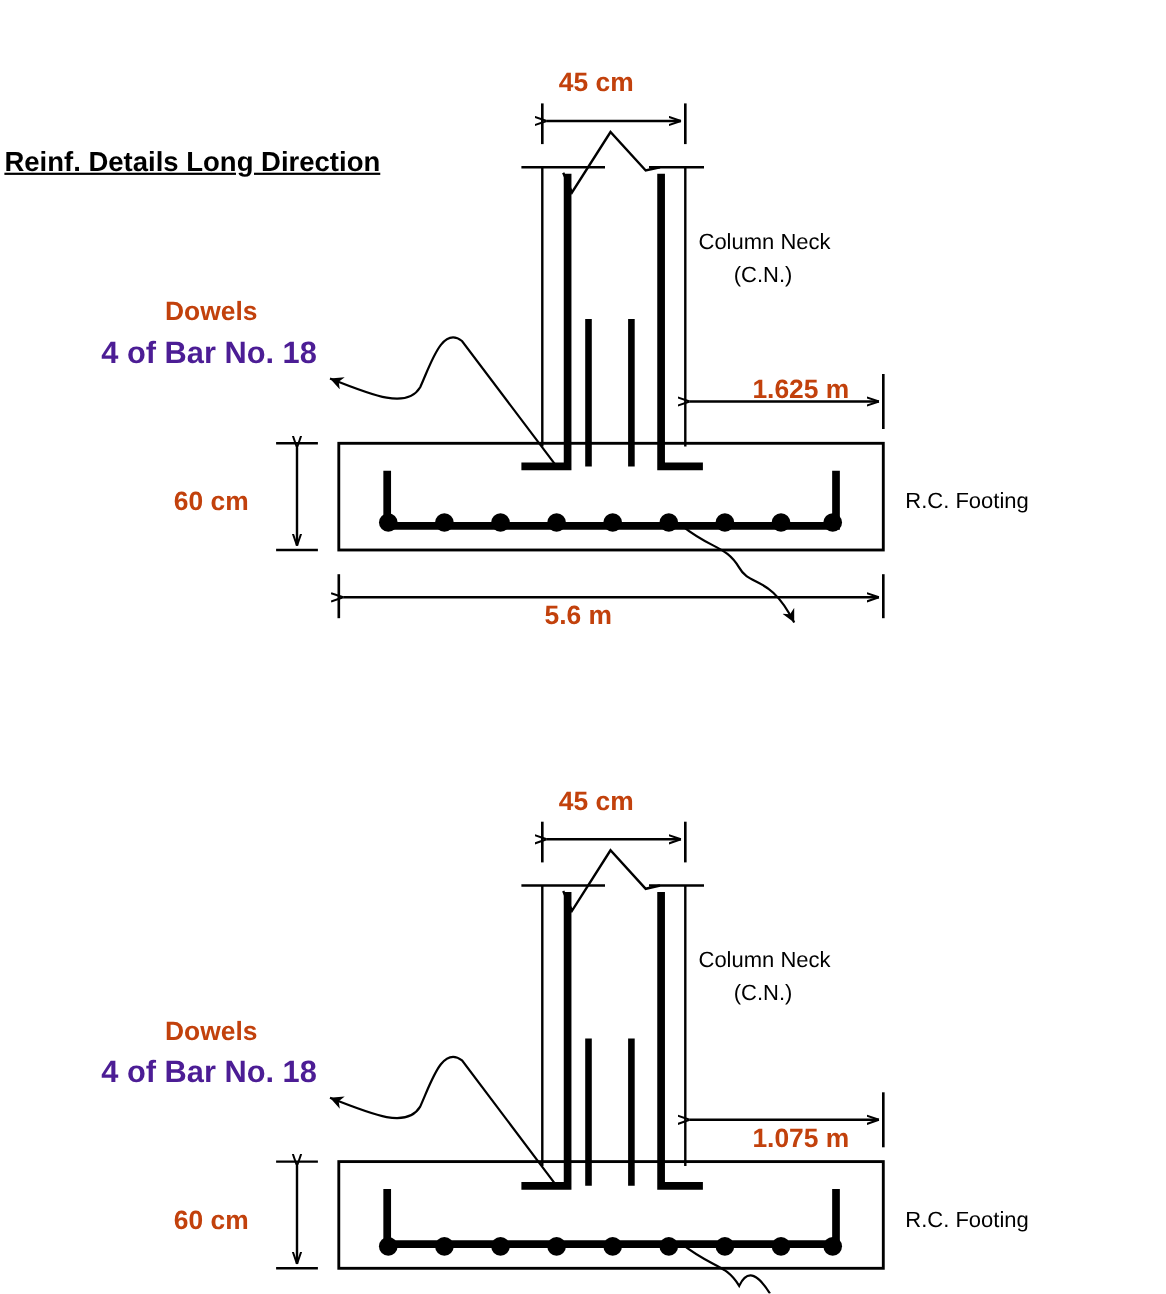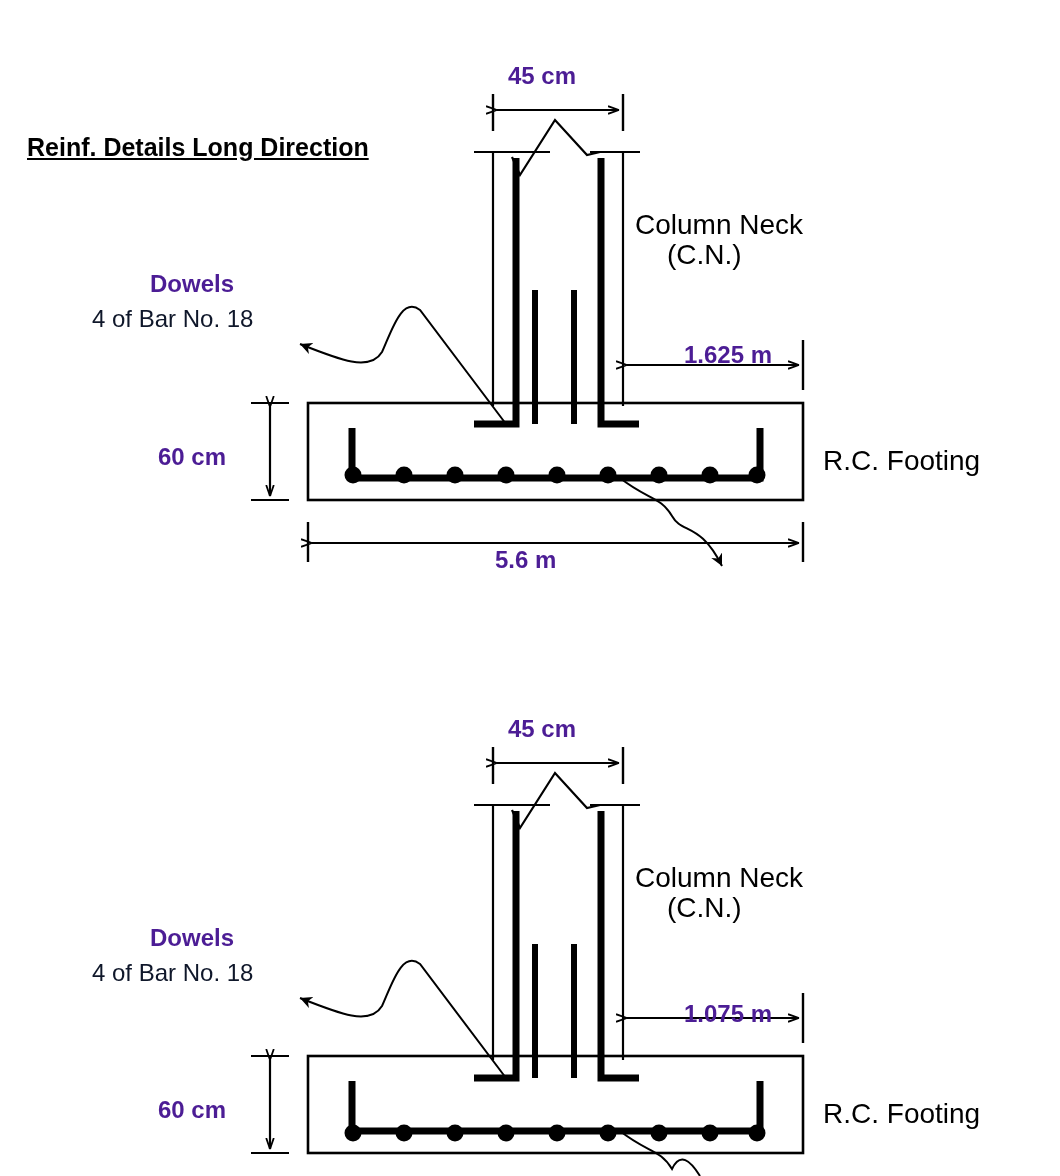--- a/index.html
+++ b/index.html
@@ -6,25 +6,25 @@
   body{
     width:1060px;height:1176px;position:relative;overflow:hidden;
     font-family:"Liberation Sans", sans-serif;
   }
   .stage{position:absolute;left:0;top:0;width:1060px;height:1176px;}
   svg.layer{position:absolute;left:0;top:0;width:1060px;height:1176px;}
   .txt{position:absolute;white-space:nowrap;}
 
   .title{
     font-size:25px;font-weight:bold;color:#000000;
-    text-decoration:underline;letter-spacing:0px;margin-left:23px;
+    text-decoration:underline;letter-spacing:0px;
   }
-  .green{color:#4c1d95;font-size:24px;font-weight:bold;}
-  .blue{color:#0f172a;font-size:24px;font-weight:normal;}
-  .plain{color:#000000;font-size:28px;font-weight:normal;text-align:center;}
+  .green{color:#c2410c;font-size:24px;font-weight:bold;}
+  .blue{color:#4c1d95;font-size:28px;font-weight:bold;}
+  .plain{color:#000000;font-size:20px;font-weight:normal;text-align:center;}
 </style>
 </head>
 <body>
 
 <div class="stage">
 
   <svg class="layer" viewBox="0 0 1060 1176">
     <defs>
       <marker id="arrHead" markerWidth="14" markerHeight="14" refX="11" refY="5" orient="auto" markerUnits="userSpaceOnUse">
         <path d="M11,5 L0,1.2 M11,5 L0,8.8" stroke="#000" stroke-width="1.8" fill="none"></path>
@@ -190,19 +190,19 @@
 
 
   <div class="txt green" style="left:508px;top:715px;">45 cm</div>
 
   <div class="txt plain" style="left:635px;top:862px;">Column Neck</div>
   <div class="txt plain" style="left:667px;top:892px;">(C.N.)</div>
 
   <div class="txt green" style="left:150px;top:924px;">Dowels</div>
   <div class="txt blue" style="left:92px;top:959px;">4 of Bar No. 18</div>
 
-  <div class="txt green" style="left:684px;top:1000px;">1.075 m</div>
+  <div class="txt green" style="left:684px;top:1022px;">1.075 m</div>
 
   <div class="txt green" style="left:158px;top:1096px;">60 cm</div>
 
   <div class="txt plain" style="left:823px;top:1098px;">R.C. Footing</div>
 
 </div>
 
 </body></html>

